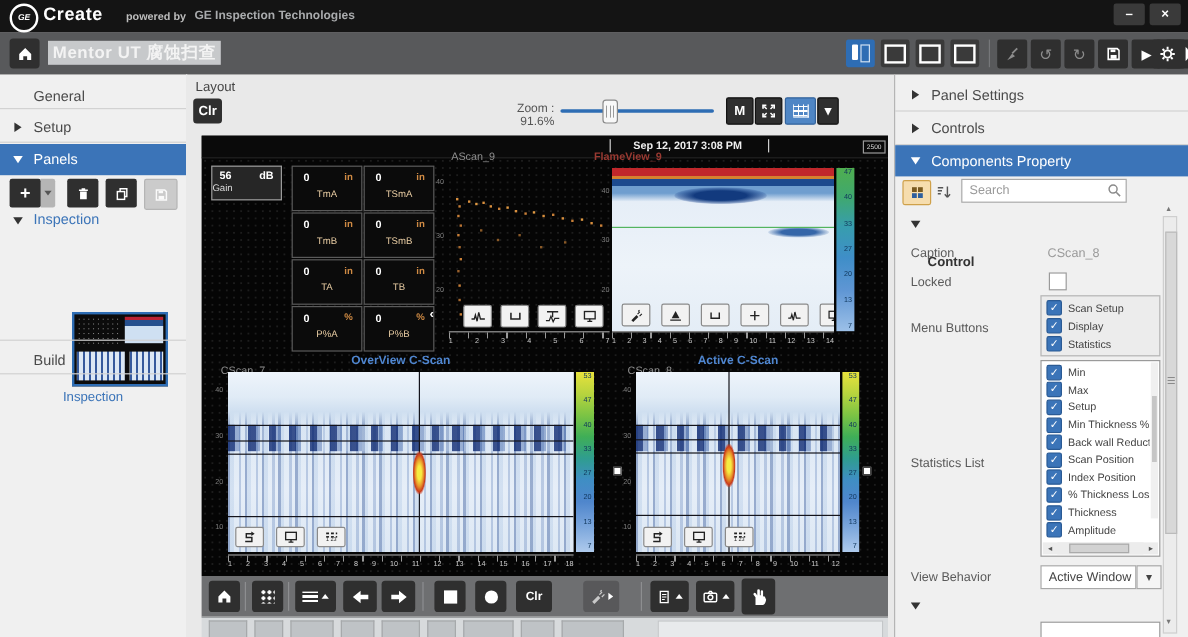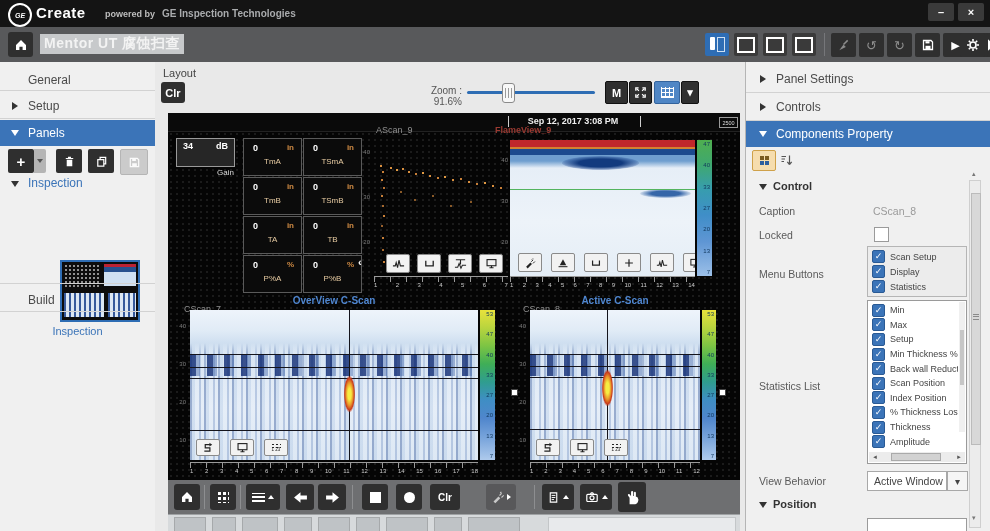--- a/index.html
+++ b/index.html
@@ -74,21 +74,21 @@
   
   #preview{position:absolute;left:13px;top:51px;width:572px;height:367px;background:#050505;
       background-image:radial-gradient(#1d1d1d 0.7px,transparent 0.8px);background-size:6px 6px;overflow:hidden;}
   .pv-status{position:absolute;left:0;top:0;width:572px;height:18px;background:#0a0a0a;border-bottom:1px solid #222;}
   .pv-date{position:absolute;left:340px;top:3px;width:130px;text-align:center;color:#eee;font-size:9px;font-weight:bold;}
   .pv-sep{position:absolute;top:3px;width:1px;height:11px;background:#cfcfcf;}
   .pv-counter{position:absolute;left:551px;top:4px;width:17px;height:9px;border:1px solid #9a9a9a;color:#ddd;
               font-size:5.5px;display:flex;align-items:center;justify-content:center;}
   .gain-box{position:absolute;left:8px;top:25px;width:57px;height:27px;background:#262626;border:1px solid #9a9a9a;color:#fff;}
   .gain-r1{display:flex;justify-content:space-between;padding:2px 6px 0 6px;font-size:9px;font-weight:bold;}
-  .gain-r2{text-align:right;font-size:8px;color:#ddd;margin-top:17px;}
+  .gain-r2{text-align:left;font-size:8px;color:#ddd;margin-top:1px;}
   .meas-grid{position:absolute;left:74px;top:25px;display:grid;grid-template-columns:60px 60px;grid-auto-rows:39px;}
   .meas-cell{border:1px solid #5a5a5a;background:#0b0b0b;margin:0 0 1px 1px;}
   .mrow{display:flex;justify-content:space-between;padding:4px 7px 0 9px;}
   .mval{color:#fff;font-size:9px;font-weight:bold;}
   .munit{color:#d08b44;font-size:8px;font-weight:bold;}
   .mlabel{text-align:center;color:#e7cba2;font-size:8px;margin-top:4px;}
   .collapse-ch{position:absolute;left:190px;top:143px;color:#fff;font-size:11px;font-weight:bold;}
   .pane-title{position:absolute;font-size:9px;color:#8f8f8f;}
   .ascan-plot{position:absolute;left:206px;top:24px;width:134px;height:136px;}
   .ascan-dots{position:absolute;left:6px;top:28px;width:2px;height:2px;background:#d98f3e;
@@ -162,21 +162,21 @@
   .catbtn{left:6px;width:22px;background:#f6ddae;border:1px solid #cfa14a;}
   .catgrid{width:9px;height:9px;position:relative;}
   .catgrid::before{content:"";position:absolute;left:0;top:0;width:4px;height:4px;background:#7a5a20;
      box-shadow:5px 0 0 #7a5a20,0 5px 0 #2e5f9e,5px 5px 0 #2e5f9e;}
   .sortbtn{left:32px;width:18px;background:transparent;color:#555;}
   .searchbox{position:absolute;left:55px;top:87px;width:138px;height:20px;}
   .searchbox input{width:100%;height:100%;box-sizing:border-box;border:1px solid #a8a8a8;background:#fff;
      font-size:10.5px;padding:0 20px 0 6px;color:#333;font-family:"Liberation Sans",sans-serif;}
   .searchbox input::placeholder{color:#9a9a9a;}
   .search-ico{position:absolute;right:4px;top:3px;color:#8a8a8a;}
-  .sec-head{position:absolute;left:27px;font-size:11px;font-weight:bold;color:#333;}
+  .sec-head{position:absolute;left:27px;font-size:11px;font-weight:bold;color:#333;margin-top:33px;}
   .prop-lbl{position:absolute;left:13px;font-size:10.5px;color:#5a5a5a;}
   .prop-val{position:absolute;left:127px;font-size:10.5px;color:#9a9a9a;}
   .cbx-empty{position:absolute;left:128px;width:13px;height:13px;background:#fff;border:1px solid #9a9a9a;}
   .groupbox{position:absolute;left:121px;width:100px;background:#ececec;border:1px solid #b5b5b5;box-sizing:border-box;}
   .listbox{background:#fff;border:1px solid #9a9a9a;}
   .chkrow{display:flex;align-items:center;height:15px;padding-left:4px;white-space:nowrap;overflow:hidden;}
   .cb{width:11px;height:11px;background:#3b74b8;border:1px solid #2a5a94;border-radius:2px;flex:none;
       color:#fff;font-size:9px;line-height:10px;text-align:center;}
   .cb::after{content:"✓";}
   .cbl{font-size:9px;color:#444;margin-left:5px;}
@@ -425,21 +425,21 @@
     <div id="preview">
       <div class="pv-status">
         <div class="pv-sep" style="left:340px;"></div>
         <div class="pv-date">Sep 12, 2017 3:08 PM</div>
         <div class="pv-sep" style="left:472px;"></div>
         <div class="pv-counter">2500</div>
       </div>
 
       <div class="gain-box">
         <div class="gain-r1">
-          <span>34</span>
+          <span>56</span>
           <span>dB</span>
         </div>
         <div class="gain-r2">Gain</div>
       </div>
 
       <div class="meas-grid">
           <div class="meas-cell">
           <div class="mrow">
             <span class="mval">0</span>
             <span class="munit">in</span>
@@ -830,20 +830,26 @@
     </div>
 
     <div class="ptool-btn catbtn">
         <div class="catgrid"></div>
       </div>
     <div class="ptool-btn sortbtn">
         <svg width="14" height="14">
           <use href="#i-sort"></use>
         </svg>
       </div>
+    <div class="searchbox">
+      <input type="text" placeholder="Search" style="">
+      <svg class="search-ico" width="13" height="13">
+          <use href="#i-search"></use>
+        </svg>
+    </div>
 
     <div class="tri-d" style="position:absolute;left:13px;top:122px;"></div>
     <div class="sec-head" style="top:118px;">Control</div>
 
     <div class="prop-lbl" style="top:143px;">Caption</div>
     <div class="prop-val" style="top:143px;">CScan_8</div>
 
     <div class="prop-lbl" style="top:167px;">Locked</div>
     <div class="cbx-empty" style="top:165px;"></div>
 

